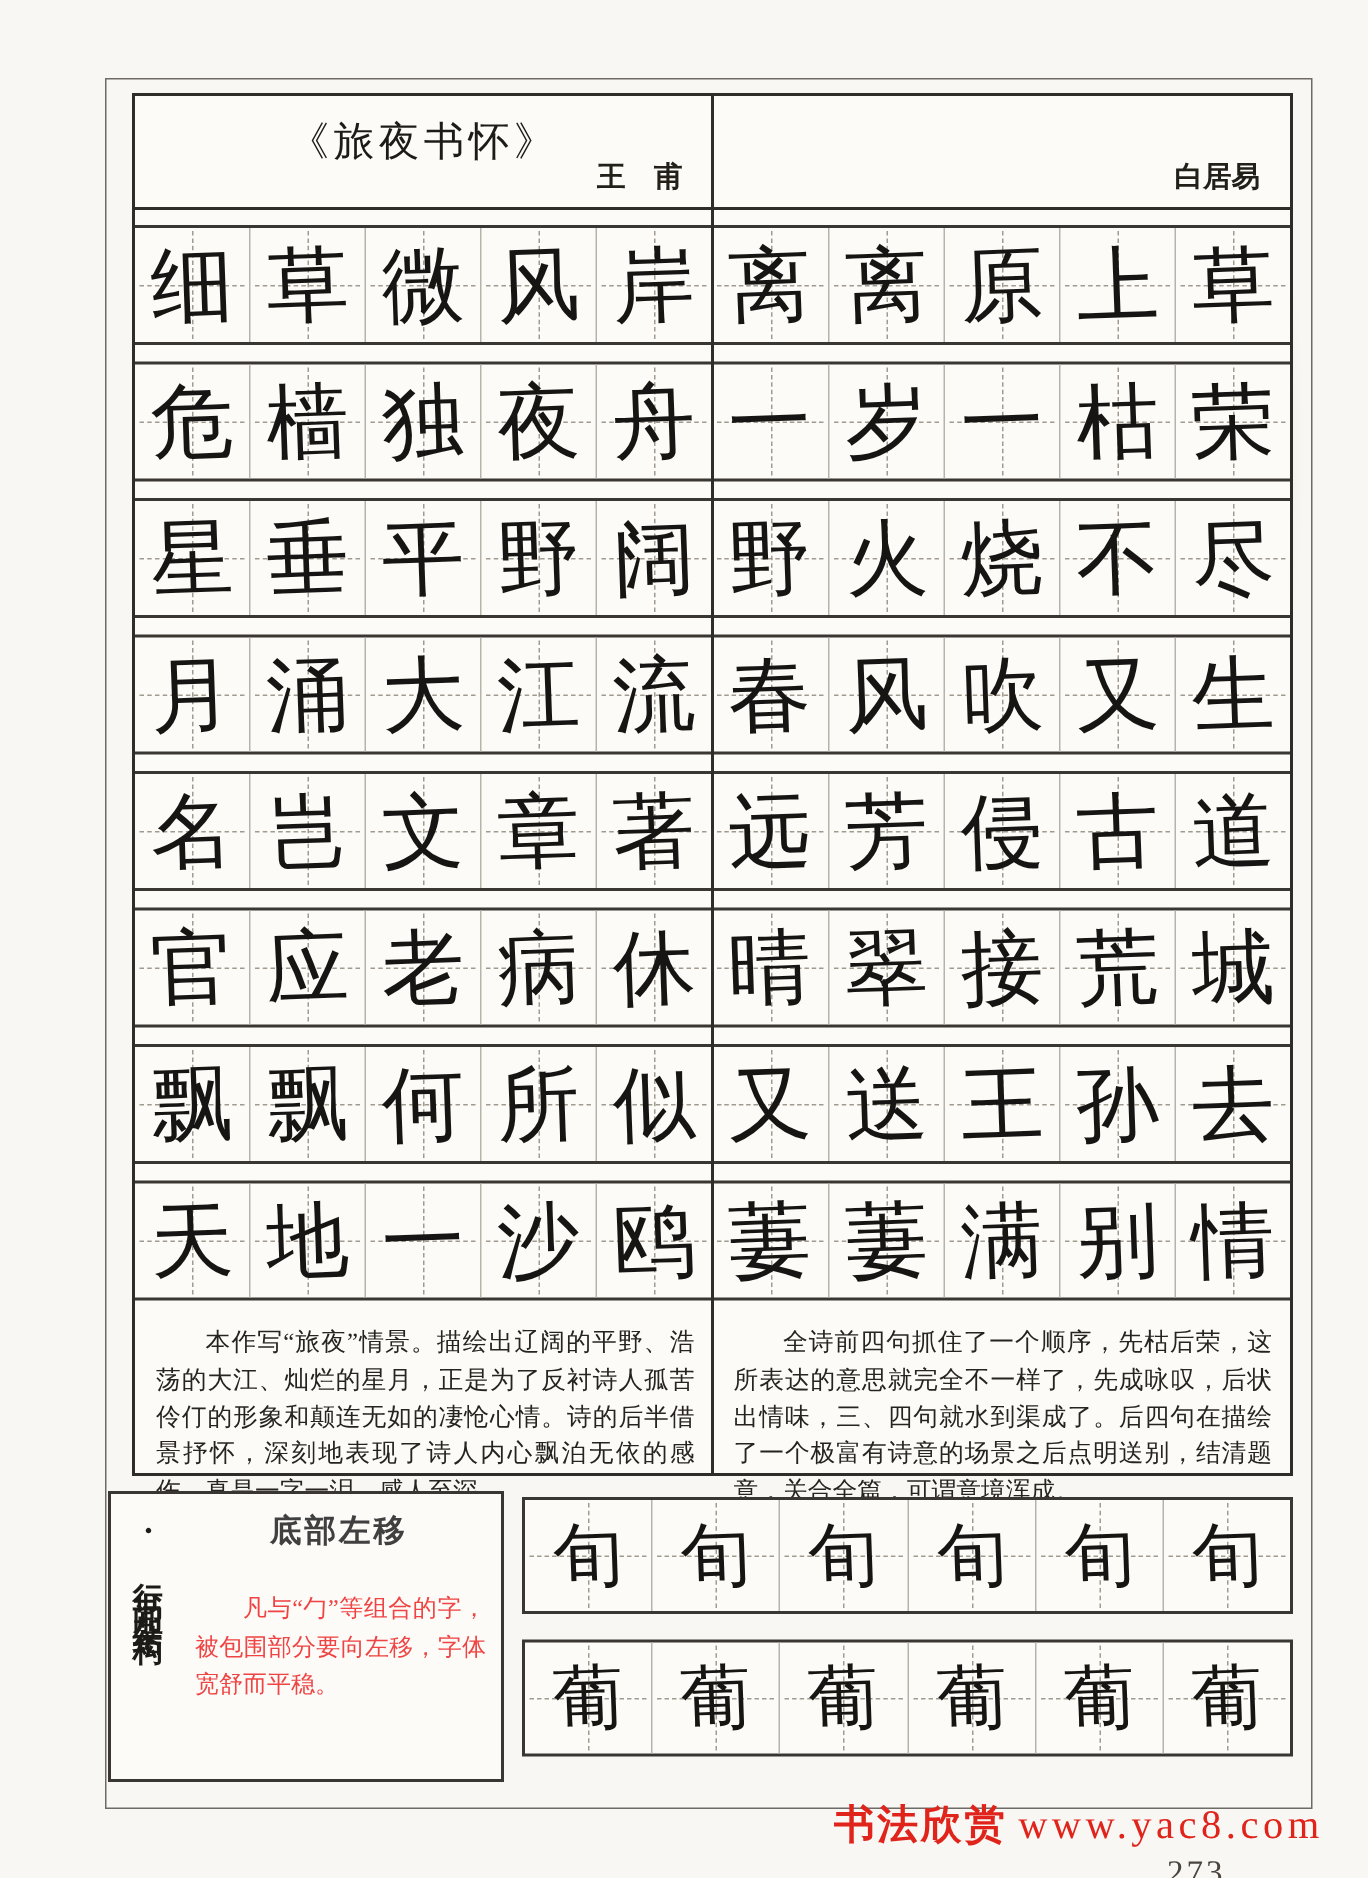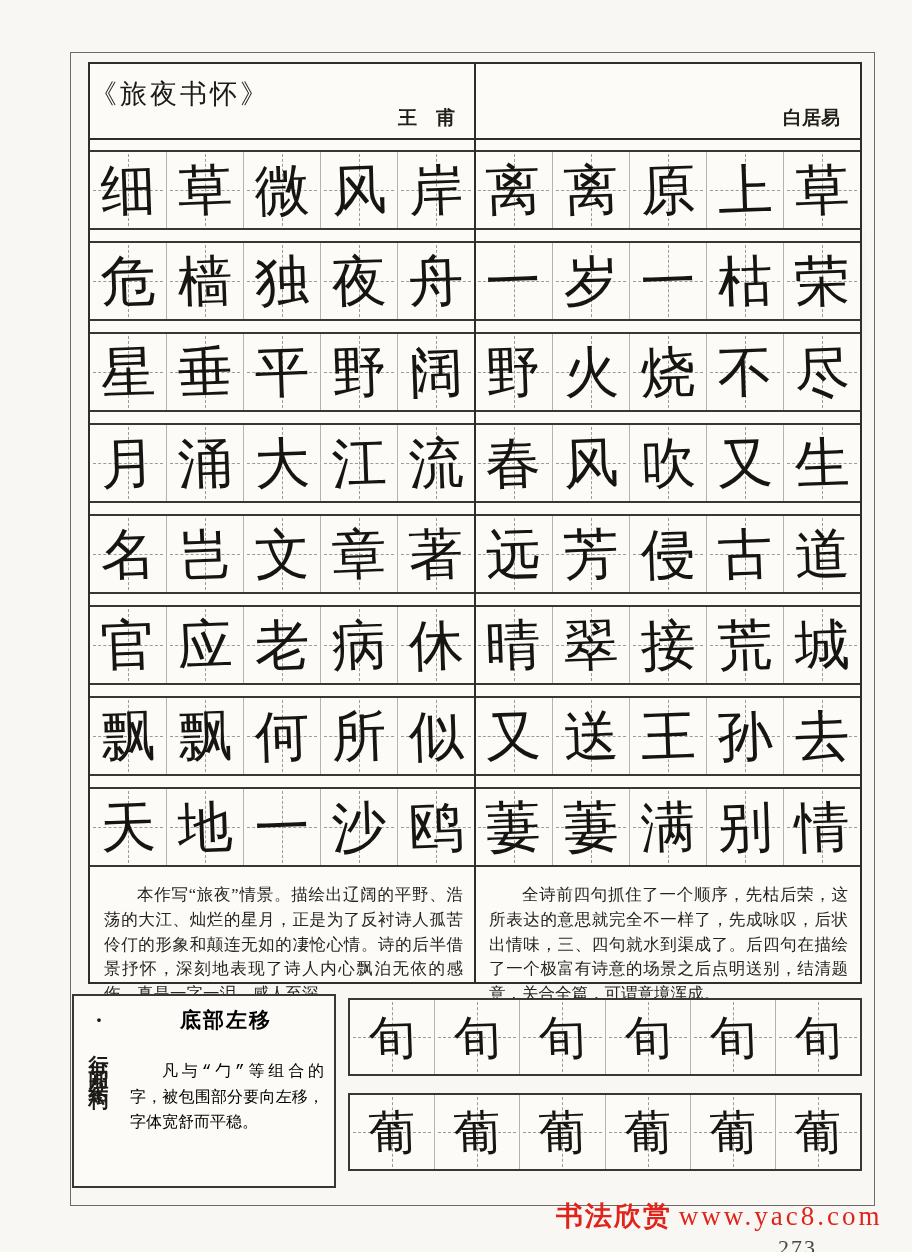--- a/index.html
+++ b/index.html
@@ -21,21 +21,21 @@
     position: absolute; left: 88px; top: 62px; width: 774px; height: 922px;
     border: 2px solid #2f2d2a; background: #fcfbf7;
   }
   .center-line {
     position: absolute; left: 50%; top: 0; bottom: 0; width: 2px; margin-left: -1px;
     background: #2f2d2a; z-index: 6;
   }
   .title-row { height: 76px; border-bottom: 2px solid #2f2d2a; display: flex; }
   .title-half { flex: 1; position: relative; }
   .poem-title {
-    position: absolute; left: 0; right: 0; top: 12px; 
+    position: absolute; left: 0; right: 0; top: 12px; text-align: center;
     font-size: 27px; letter-spacing: 3px; color: #1d1b18;
     font-family: "DejaVu Serif", serif;
   }
   .poem-author {
     position: absolute; right: 20px; bottom: 7px; font-size: 19px; font-weight: bold;
     font-family: "Liberation Sans", sans-serif; color: #232019;
   }
   
   .strips { position: absolute; left: 0; right: 0; top: 86px; }
   .strip {
@@ -75,25 +75,25 @@
   }
   .side-label {
     position: absolute; left: 12px; top: 12px; bottom: 8px;
     writing-mode: vertical-rl; text-orientation: upright;
     font-size: 20px; font-weight: bold; letter-spacing: 7px;
     font-family: "DejaVu Serif", serif; color: #1d1b18;
   }
   .lesson-content { position: absolute; left: 54px; right: 10px; top: 10px; }
   .lesson-heading {
     text-align: center; font-size: 21px; font-weight: bold; letter-spacing: 2px;
-    font-family: "Liberation Sans", sans-serif; color: #000000; margin-bottom: 16px;
+    font-family: "Liberation Sans", sans-serif; color: #404040; margin-bottom: 16px;
   }
   .lesson-body {
     font-size: 16px; line-height: 1.6; text-indent: 2em; text-align: justify;
-    font-family: Liberation Mono, monospace; color: #000000; padding-left: 2px; margin-top: 26px;
+    font-family: Liberation Serif, serif; color: #ef4444; padding-left: 2px; margin-top: 26px;
   }
   
   .practice { position: absolute; left: 348px; top: 998px; width: 514px; }
   .p-strip {
     height: 78px; border: 2px solid #3a3733; display: flex; margin-bottom: 17px;
     background: #fcfbf7;
   }
   .p-strip .ch { font-size: 47px; }
   
   .watermark {

